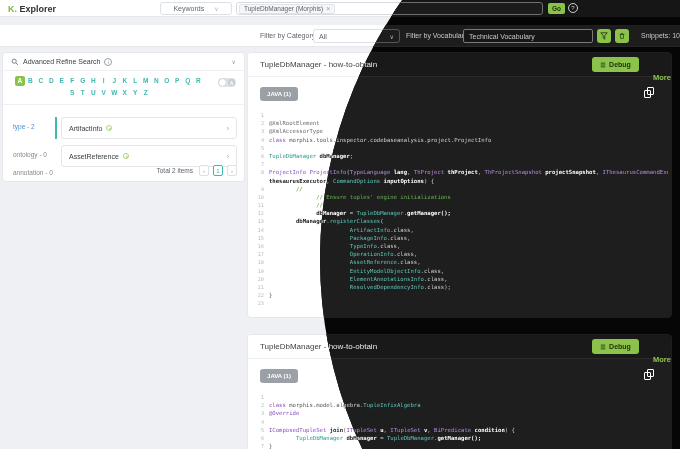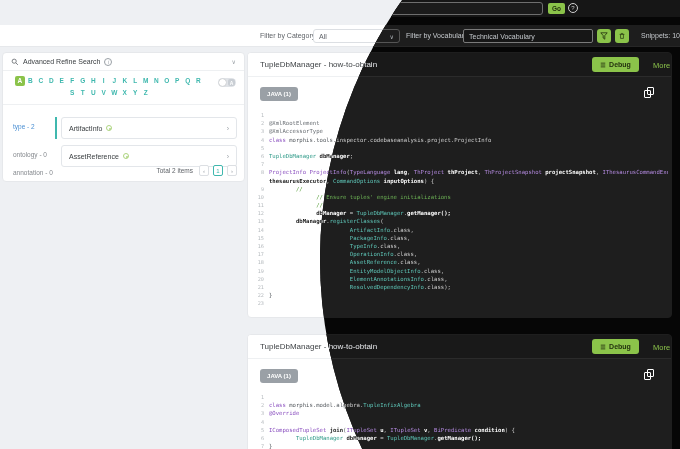--- a/index.html
+++ b/index.html
@@ -60,21 +60,21 @@
   .pg-btn{width:10px;height:11px;border:1px solid #dcdfe3;border-radius:2px;font-size:6px;color:#9aa0a6;display:flex;align-items:center;justify-content:center;background:#fff}
   .pg-btn.cur{border-color:var(--teal);color:var(--teal)}
 
   
   .panel{position:absolute;left:247px;width:425px;background:#fff;border:1px solid #e6e8eb;border-radius:4px;overflow:hidden}
   .p1{top:52px;height:266px}
   .p2{top:334px;height:130px}
   .p-head{height:24px;border-bottom:1px solid #eef0f2;position:relative;background:#fff}
   .p-title{position:absolute;left:12px;top:7px;font-size:8px;color:#3f4346}
   .debug-btn{position:absolute;left:344px;top:4px;width:47px;height:15px;background:var(--green);border-radius:3px;display:flex;align-items:center;justify-content:center;gap:3px;font-size:7px;color:#24320f;font-weight:bold;border:none}
-  .more{position:absolute;left:405px;top:8px;font-size:7.5px;color:var(--green);font-weight:normal;cursor:pointer}
+  .more{position:absolute;left:405px;top:20px;font-size:7.5px;color:var(--green);font-weight:bold;cursor:pointer}
   .p-body{position:relative;height:100%}
   .lang-tag{position:absolute;left:12px;top:10px;width:38px;height:14px;background:#9aa0a6;color:#fff;border-radius:3px;font-size:6px;font-weight:bold;display:flex;align-items:center;justify-content:center}
   .copy-ic{position:absolute;right:18px;top:10px;width:9px;height:10px;color:#5f6368}
   .copy-ic::before{content:"";position:absolute;left:0;top:3px;width:5px;height:6px;border:1px solid currentColor;border-radius:1px}
   .copy-ic::after{content:"";position:absolute;left:3px;top:0;width:5px;height:6px;border:1px solid currentColor;border-radius:1px}
   .code{position:absolute;left:6px;top:34px;width:414px}
   .cl{display:flex;height:8.2px;line-height:8.2px;font-family:"DejaVu Sans Mono",monospace;font-size:5.6px;white-space:pre;overflow:hidden}
   .ln{width:10px;text-align:right;margin-right:5px;color:#b5babe;flex:none;font-size:5.2px}
   .ct{white-space:pre}
   .tk-kw{color:#8a4fbf}
@@ -110,20 +110,35 @@
   .dark .tk-cm{color:#6cb155}
   .dark .tk-pl{color:#cfcfcf}
   .dark .tk-an{color:#d8d8d8}
   .dark .res-row,.dark .pg-btn{background:#1e1e1e;border-color:#3a3a3a}
 </style>
 </head>
 <body>
 
 <div class="screen" id="screen">
 
+  <div class="topbar">
+    <div class="logo"><span class="k">K.</span> <span>Explorer</span></div>
+    <div class="kw-select">
+      <span>Keywords</span>
+      <span class="sel-chev">∨</span>
+    </div>
+    <div class="search-wrap">
+      <span class="chip">
+        <span>TupleDbManager (Morphis)</span>
+        <span class="x">×</span>
+      </span>
+    </div>
+    <button class="go-btn">Go</button>
+    <div class="help">?</div>
+  </div>
 
   <div class="filterbar">
     <span class="fb-label cat-label">Filter by Category</span>
     <div class="cat-select">
       <span>All</span>
       <span class="sel-chev">∨</span>
     </div>
     <span class="fb-label voc-label">Filter by Vocabulary</span>
     <div class="voc-input">
       <span>Technical Vocabulary</span>

